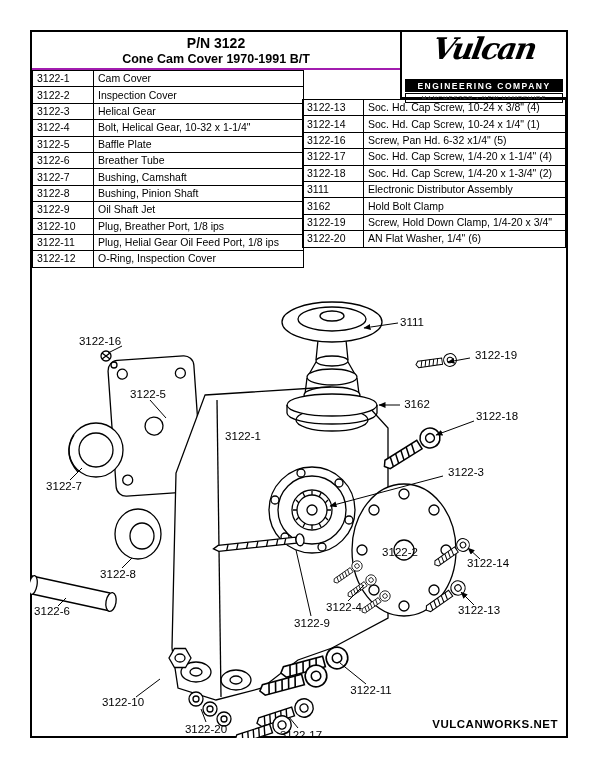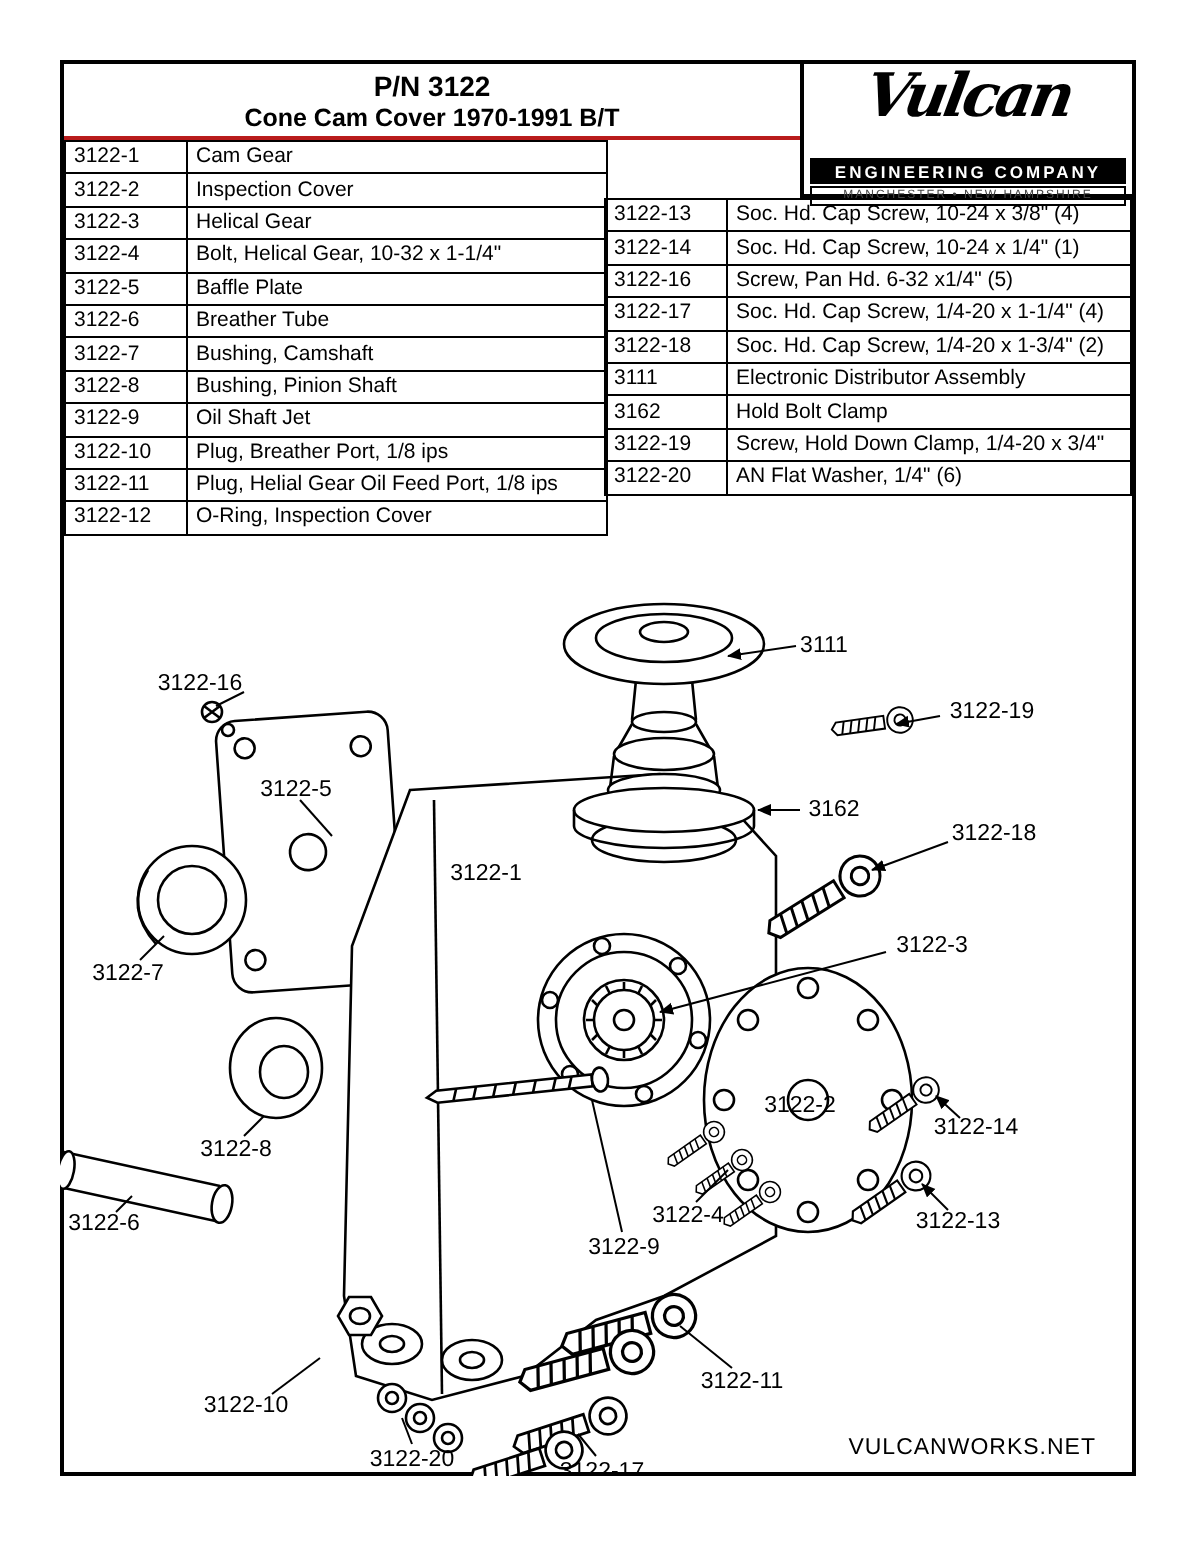--- a/index.html
+++ b/index.html
@@ -8,21 +8,21 @@
     font-family:"Liberation Sans", sans-serif; color:#000; overflow:hidden;
     margin:0 auto;
   }
   .frame {
     position:absolute; left:30px; top:30px; width:538px; height:708px;
     border:2px solid #000; box-sizing:border-box;
   }
   
   .hdr {
     position:absolute; left:0; top:0; width:368px; height:38px;
-    border-bottom:2px solid #b91c1c; box-sizing:border-box; text-align:center;
+    border-bottom:2px solid #a21caf; box-sizing:border-box; text-align:center;
     padding-top:3px;
   }
   .hdr .pn { font-size:14px; font-weight:bold; }
   .hdr .title { font-size:12.5px; font-weight:bold; margin-top:1px; }
   
   .logo {
     position:absolute; right:0; top:0; width:166px; height:67px;
     border-left:2px solid #000; border-bottom:2px solid #000; box-sizing:border-box;
     padding:2px 3px 0 3px;
   }
@@ -43,21 +43,21 @@
   table.parts { border-collapse:collapse; table-layout:fixed; position:absolute; }
   table.parts td {
     border:1px solid #000; font-size:10.5px; padding:0 4px; height:15.4px;
     line-height:1.05; white-space:nowrap; overflow:hidden;
   }
   td.pn-col { width:52px; }
   #tbl-left  { left:0px;   top:38px; width:272px; }
   #tbl-right { left:270px; top:67px; width:264px; }
   
   .footer {
-    position:absolute; right:52px; top:718px; font-size:11.5px; font-weight:normal;
+    position:absolute; right:42px; top:718px; font-size:11.5px; font-weight:bold;
     letter-spacing:0.5px;
   }
   svg text { font-family:"Liberation Sans", sans-serif; }
 </style>
 </head>
 <body>
 
 <div class="page">
   <div class="frame">
 
@@ -69,21 +69,21 @@
     <div class="logo">
       <div class="logo-name">Vulcan</div>
       <div class="logo-bar">ENGINEERING COMPANY</div>
       <div class="logo-sub">MANCHESTER • NEW HAMPSHIRE</div>
     </div>
 
     <table class="parts" id="tbl-left">
       <tbody>
           <tr>
             <td class="pn-col">3122-1</td>
-            <td>Cam Gear</td>
+            <td>Cam Cover</td>
           </tr>
       <tr>
             <td class="pn-col">3122-2</td>
             <td>Inspection Cover</td>
           </tr>
       <tr>
             <td class="pn-col">3122-3</td>
             <td>Helical Gear</td>
           </tr>
       <tr>

